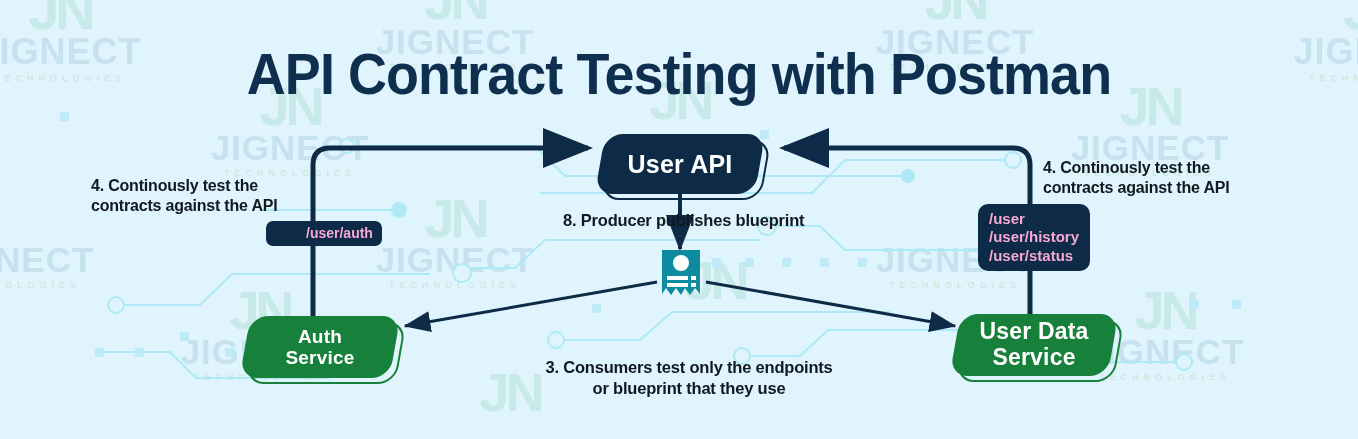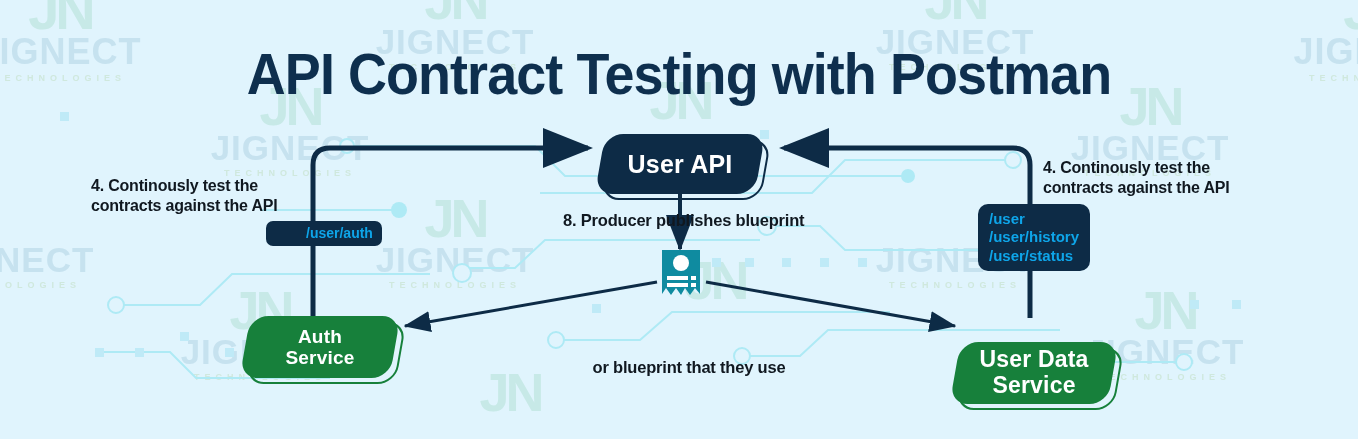--- a/index.html
+++ b/index.html
@@ -67,21 +67,21 @@
   #node-auth-service .body{background:#17803b;}
   #node-auth-service .shadow-edge{border-color:#17803b;}
   #node-auth-service .label{font-size:19px;}
 
   #node-user-data-service .body{background:#17803b;}
   #node-user-data-service .shadow-edge{border-color:#17803b;}
   #node-user-data-service .label{font-size:23px;}
 
   
   .badge{
-    position:absolute;background:#0d2b46;color:#0ea5e9;
+    position:absolute;background:#0d2b46;color:#f9a8d4;
     border-radius:7px;padding:4px 9px;
     font-family:"Liberation Sans", sans-serif;
     font-weight:700;line-height:1.22;
     box-sizing:border-box;
   }
   #badge-auth{font-size:14px;padding-left:40px;}
   #badge-userdata{font-size:15px;text-align:left;border-radius:10px;padding:6px 11px;}
 
   
   .caption{
@@ -263,21 +263,21 @@
     <div class="shadow-edge"></div>
     <div class="body"></div>
     <div class="label">
       <div>
         <div>Auth</div>
         <div>Service</div>
       </div>
     </div>
   </div>
 
-  <div class="node" id="node-user-data-service" style="left:955px;top:314px;width:158px;height:62px;margin-top:28px;">
+  <div class="node" id="node-user-data-service" style="left:955px;top:314px;width:158px;height:62px;">
     <div class="shadow-edge"></div>
     <div class="body"></div>
     <div class="label">
       <div>
         <div>User Data</div>
         <div>Service</div>
       </div>
     </div>
   </div>
 
@@ -295,20 +295,21 @@
       <rect x="31" y="26" width="5" height="4" fill="#ffffff"></rect>
       <rect x="7" y="33" width="21" height="4" fill="#ffffff"></rect>
       <rect x="31" y="33" width="5" height="4" fill="#ffffff"></rect>
     </svg>
   </div>
 
   <div class="caption" id="cap-step1" style="left:563px;top:210px;">8. Producer publishes blueprint</div>
 
 
   <div class="caption" id="cap-step3" style="left:524px;top:357px;width:330px;">
+    <div>3. Consumers test only the endpoints</div>
     <div>or blueprint that they use</div>
   </div>
 
   <div class="caption" id="cap-step4-left" style="left:91px;top:176px;">
     <div>4. Continously test the</div>
     <div>contracts against the API</div>
   </div>
 
   <div class="caption" id="cap-step4-right" style="left:1043px;top:158px;">
     <div>4. Continously test the</div>

